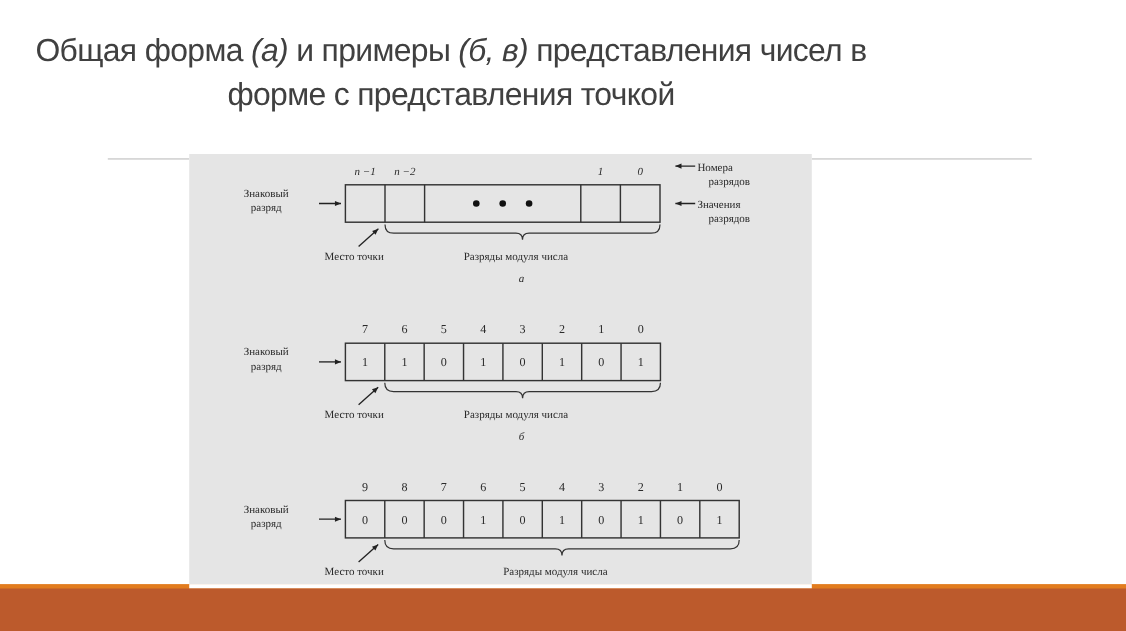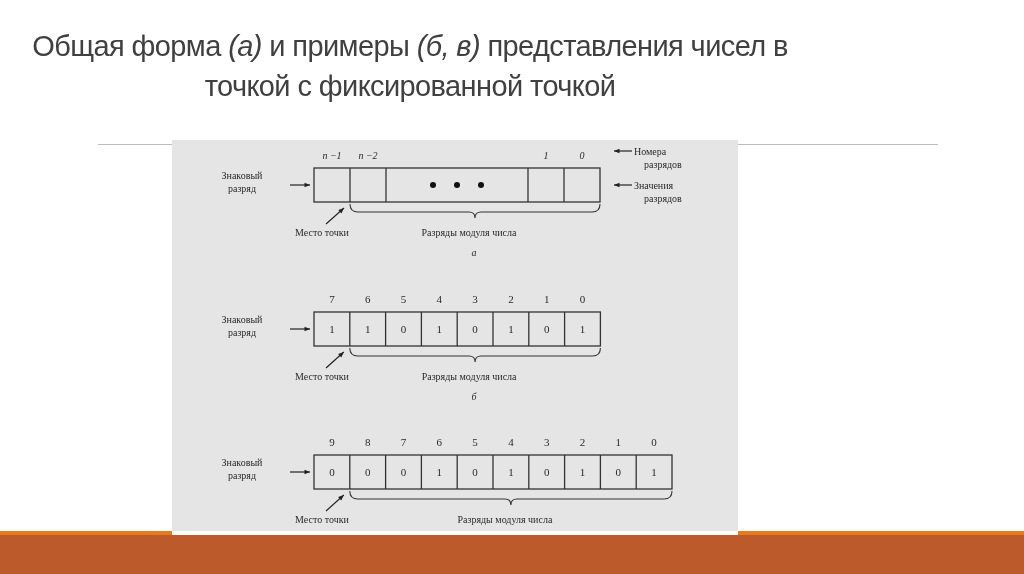--- a/index.html
+++ b/index.html
@@ -15,21 +15,21 @@
   .footer-accent{position:absolute;left:0;top:531px;width:1024px;height:5px;background:#E27C1E;}
   .footer{position:absolute;left:0;top:535px;width:1024px;height:39px;background:#BC5A2C;}
   .footer-gap{position:absolute;left:172px;top:531px;width:566px;height:4px;background:#fff;}
   .svgtext{font-family:"Liberation Serif",serif;fill:#2a2a2a;}
 </style>
 </head>
 <body>
 
 <div class="title">
   <span class="line"><span>Общая форма </span><i>(а)</i><span> и примеры </span><i>(б, в)</i><span> представления чисел в</span></span>
-  <span class="line">точкой с фиксированной точкой</span>
+  <span class="line">форме с представления точкой</span>
 </div>
 
 <div class="rule left"></div>
 <div class="rule right"></div>
 
 <div class="figure">
   <svg id="fig" width="566" height="394" viewBox="0 0 566 394">
       <rect x="142" y="28" width="286" height="34" fill="none" stroke="#333" stroke-width="1.3"></rect>
       <text x="160" y="19" text-anchor="middle" font-size="10" font-style="italic" class="svgtext">n −1</text>
       <line x1="178" y1="28" x2="178" y2="62" stroke="#333" stroke-width="1.3"></line>

